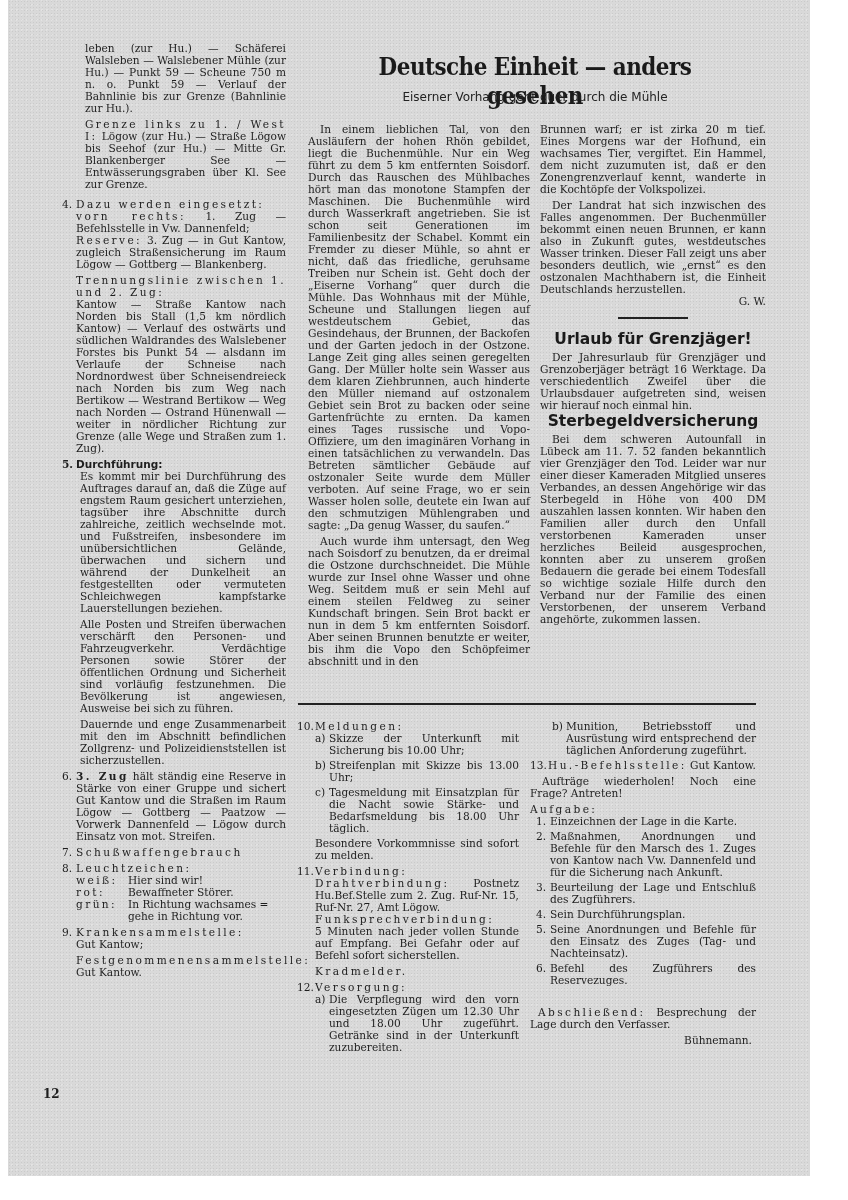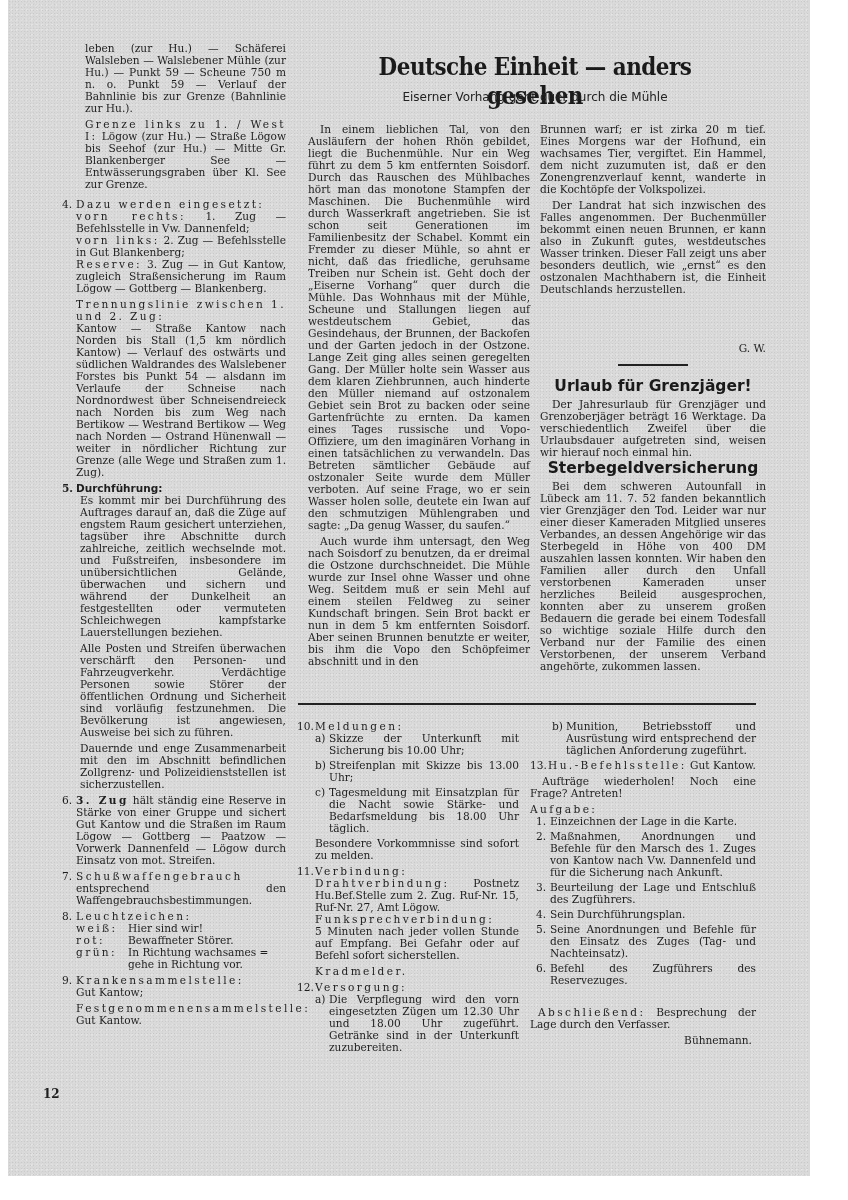--- a/index.html
+++ b/index.html
@@ -21,40 +21,39 @@
   .sub { position: relative; padding-left: 14px; margin: 0 0 3px 0; }
   .sub > .num { position: absolute; left: 0; top: 0; }
   h1.headline { position: absolute; left: 300px; top: 52px; width: 470px; margin: 0; text-align: center;
       font-family: "DejaVu Serif", serif; font-weight: bold; font-size: 25px; letter-spacing: -0.6px;
       transform: scaleX(0.86); transform-origin: center; color: #1a1a1a; }
   .subhead { position: absolute; left: 300px; top: 90px; width: 470px; text-align: center;
       font-family: "DejaVu Sans", sans-serif; font-size: 12px; color: #222; }
   .h2 { font-family: "DejaVu Sans", sans-serif; font-weight: bold; font-size: 15.5px; text-align: center; margin: 0; color: #1a1a1a; }
   .rule { position: absolute; height: 2px; background: #222; }
   .pagenum { position: absolute; left: 43px; top: 1087px; font-family: "DejaVu Serif", serif; font-weight: bold; font-size: 12px; }
-  .sign { text-align: right; margin-top: 47px; }
+  .sign { text-align: right; }
   .tab { display: inline-block; width: 52px; }
 </style>
 </head>
 <body>
 
 <div class="paper"></div>
 
 <div class="col txt" style="left:62px; top:42px; width:224px;">
   <p class="p" style="padding-left:23px;">leben (zur Hu.) — Schäferei Walsleben — Walslebener Mühle (zur Hu.) — Punkt 59 — Scheune 750 m n. o. Punkt 59 — Verlauf der Bahnlinie bis zur Grenze (Bahnlinie zur Hu.).</p>
   <p class="p" style="padding-left:23px;">
     <span class="sp">Grenze links zu 1. / West I:</span>
     <span>Lögow (zur Hu.) — Straße Lögow bis Seehof (zur Hu.) — Mitte Gr. Blankenberger See — Entwässerungsgraben über Kl. See zur Grenze.</span>
   </p>
 
   <div class="item" style="margin-top:8px;">
     <span class="num">4.</span>
     <div class="sp">Dazu werden eingesetzt:</div>
     <div><span class="sp">vorn rechts:</span> <span>1. Zug — Befehlsstelle in Vw. Dannenfeld;</span></div>
-    <div><span class="sp">vorn links:</span> <span>2. Zug — Befehlsstelle in Gut Blankenberg;</span></div>
     <div class="p"><span class="sp">Reserve:</span> <span>3. Zug — in Gut Kantow, zugleich Straßensicherung im Raum Lögow — Gottberg — Blankenberg.</span></div>
     <div class="sp">Trennungslinie zwischen 1. und 2. Zug:</div>
     <div>Kantow — Straße Kantow nach Norden bis Stall (1,5 km nördlich Kantow) — Verlauf des ostwärts und südlichen Waldrandes des Walslebener Forstes bis Punkt 54 — alsdann im Verlaufe der Schneise nach Nordnordwest über Schneisendreieck nach Norden bis zum Weg nach Bertikow — Westrand Bertikow — Weg nach Norden — Ostrand Hünenwall — weiter in nördlicher Richtung zur Grenze (alle Wege und Straßen zum 1. Zug).</div>
   </div>
 
   <div class="item">
     <span class="num" style="font-weight:bold;">5.</span>
     <div style="font-weight:bold; font-family:'DejaVu Sans', sans-serif; font-size:10.5px;">Durchführung:</div>
     <p class="p" style="margin-left:4px;">Es kommt mir bei Durchführung des Auftrages darauf an, daß die Züge auf engstem Raum gesichert unterziehen, tagsüber ihre Abschnitte durch zahlreiche, zeitlich wechselnde mot. und Fußstreifen, insbesondere im unübersichtlichen Gelände, überwachen und sichern und während der Dunkelheit an festgestellten oder vermuteten Schleichwegen kampfstarke Lauerstellungen beziehen.</p>
     <p class="p" style="margin-left:4px;">Alle Posten und Streifen überwachen verschärft den Personen- und Fahrzeugverkehr. Verdächtige Personen sowie Störer der öffentlichen Ordnung und Sicherheit sind vorläufig festzunehmen. Die Bevölkerung ist angewiesen, Ausweise bei sich zu führen.</p>
@@ -63,21 +62,20 @@
 
   <div class="item">
     <span class="num">6.</span>
     <span class="sp" style="font-weight:bold;">3. Zug</span>
     <span>hält ständig eine Reserve in Stärke von einer Gruppe und sichert Gut Kantow und die Straßen im Raum Lögow — Gottberg — Paatzow — Vorwerk Dannenfeld — Lögow durch Einsatz von mot. Streifen.</span>
   </div>
 
   <div class="item">
     <span class="num">7.</span>
     <div class="sp">Schußwaffengebrauch</div>
-    <div>entsprechend den Waffengebrauchsbestimmungen.</div>
   </div>
 
   <div class="item">
     <span class="num">8.</span>
     <div class="sp">Leuchtzeichen:</div>
     <div style="display:flex;">
         <span class="sp tab">weiß:</span>
         <span>Hier sind wir!</span>
       </div>
     <div style="display:flex;">

